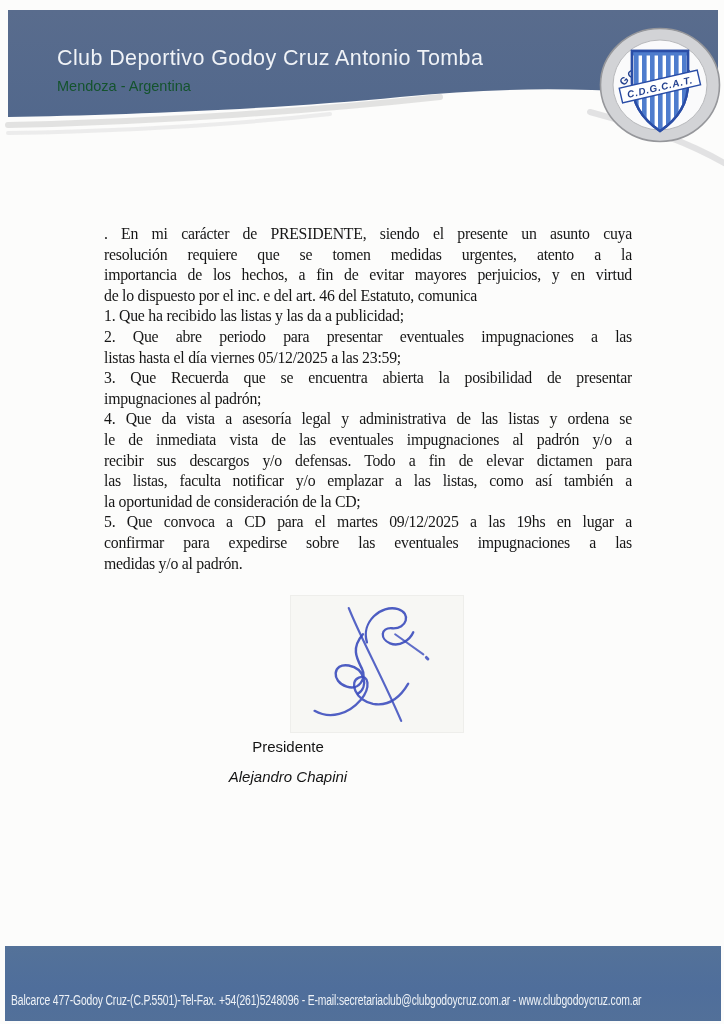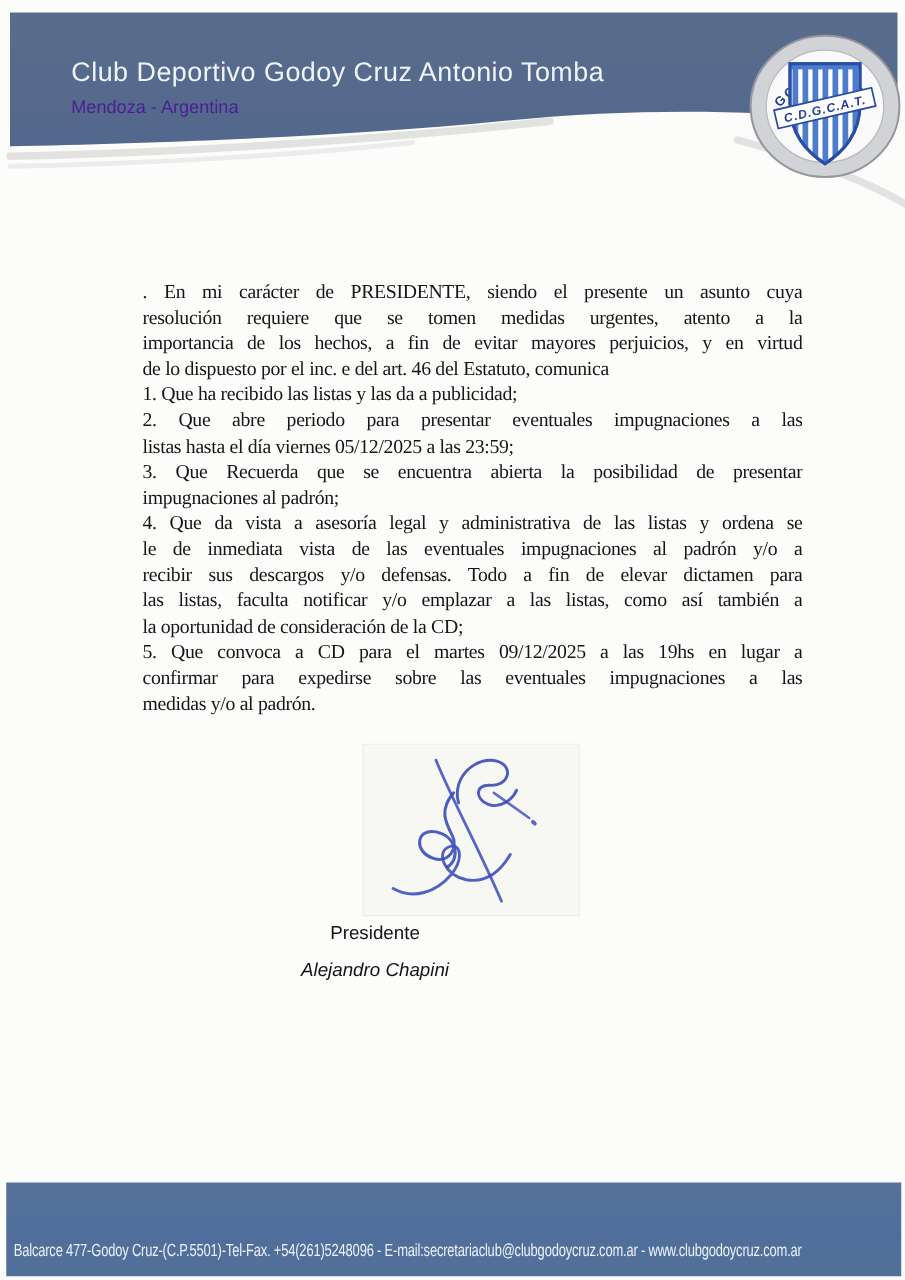--- a/index.html
+++ b/index.html
@@ -3,36 +3,36 @@
 <meta charset="utf-8">
 <style>
   html,body{margin:0;padding:0;background:#e8e8e8;}
   .page{position:relative;width:724px;height:1024px;background:#fcfcfb;overflow:hidden;
         font-family:"Liberation Sans",sans-serif;margin:0 auto;}
 
   
   .header-wave{position:absolute;top:0;left:0;width:724px;height:180px;}
   .header-text{position:absolute;top:46px;left:57px;color:#eef1f5;}
   .header-title{font-size:21.5px;letter-spacing:.4px;line-height:1.2;color:#f0f3f7;}
-  .header-subtitle{font-size:14.5px;margin-top:6px;color:#4c1d95;}
+  .header-subtitle{font-size:14.5px;margin-top:6px;color:#14532d;}
   .club-logo{position:absolute;top:27px;left:599px;width:122px;height:118px;}
 
   
-  .body-text{position:absolute;top:224px;left:114px;width:528px;
+  .body-text{position:absolute;top:224px;left:104px;width:528px;
              font-family:"Liberation Serif","DejaVu Serif",serif;
              font-size:15.8px;line-height:20.6px;letter-spacing:-0.25px;color:#161616;}
   .bl{white-space:nowrap;overflow:hidden;text-align:justify;}
   .bl.j{text-align-last:justify;}
   .bl.e{text-align-last:left;}
 
   
   .signature-box{position:absolute;top:595px;left:290px;width:172px;height:136px;
                  background:#f7f7f4;border:1px solid #eeeeeb;}
   .signature-box svg{width:100%;height:100%;}
-  .sig-caption{position:absolute;left:12px;width:576px;text-align:center;
+  .sig-caption{position:absolute;left:0;width:576px;text-align:center;
                font-size:15px;color:#141414;}
   .sig-title{top:738px;}
   .sig-name{top:768px;font-style:italic;}
 
   
   .footer-bar{position:absolute;left:5px;right:3px;top:946px;bottom:3px;
               background:linear-gradient(180deg,#547299 0%,#4f6e9b 55%,#527099 100%);text-decoration:underline;}
   .footer-text{position:absolute;left:6px;bottom:13px;color:#eef2f7;
                font-size:14px;letter-spacing:-0.2px;white-space:nowrap;
                transform:scaleX(0.74);transform-origin:0 50%;}

